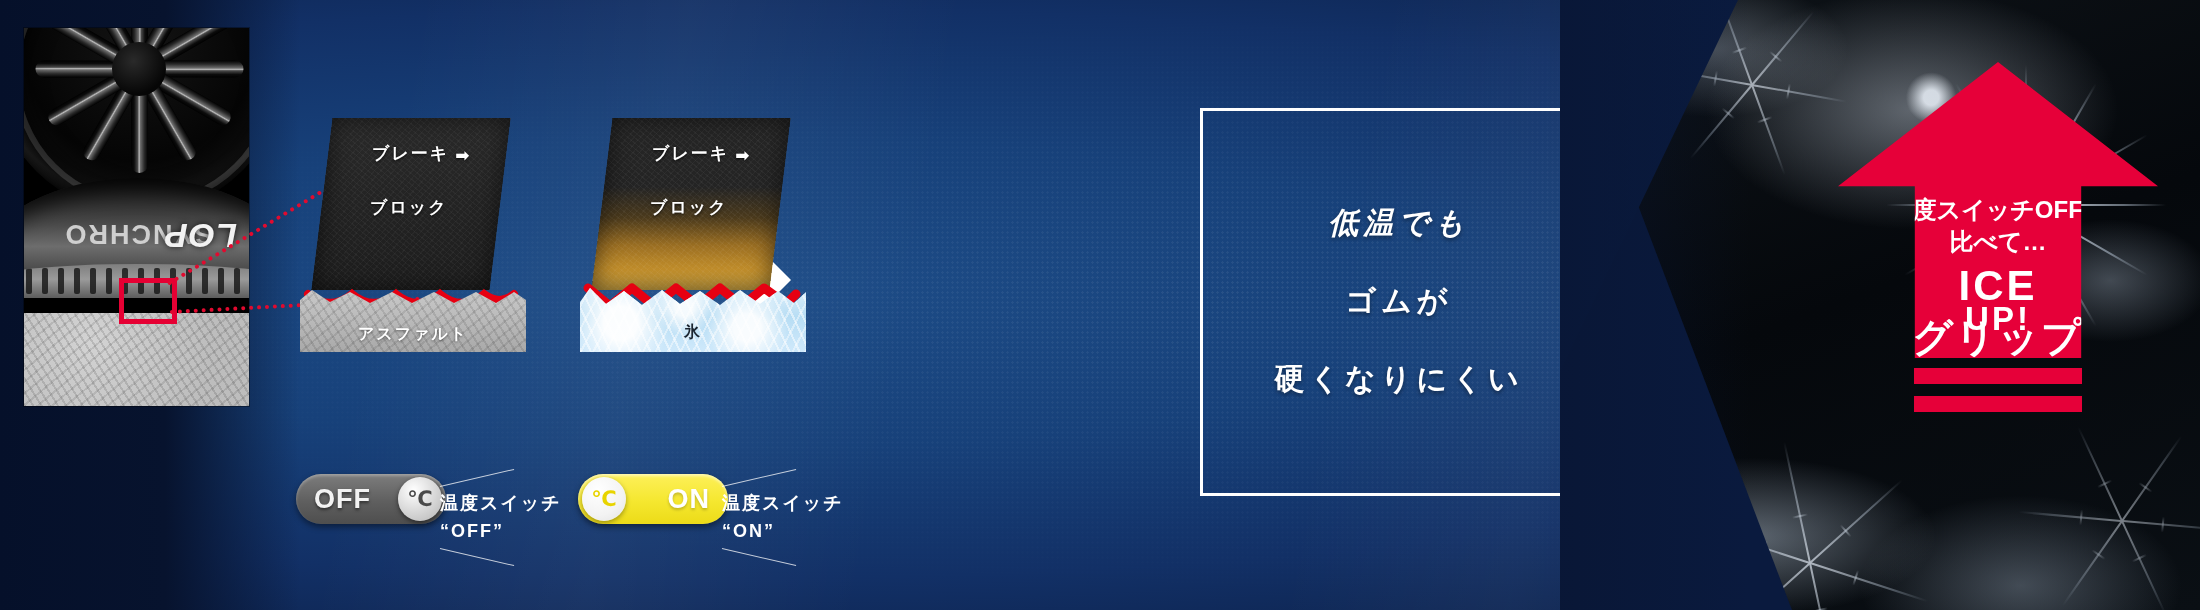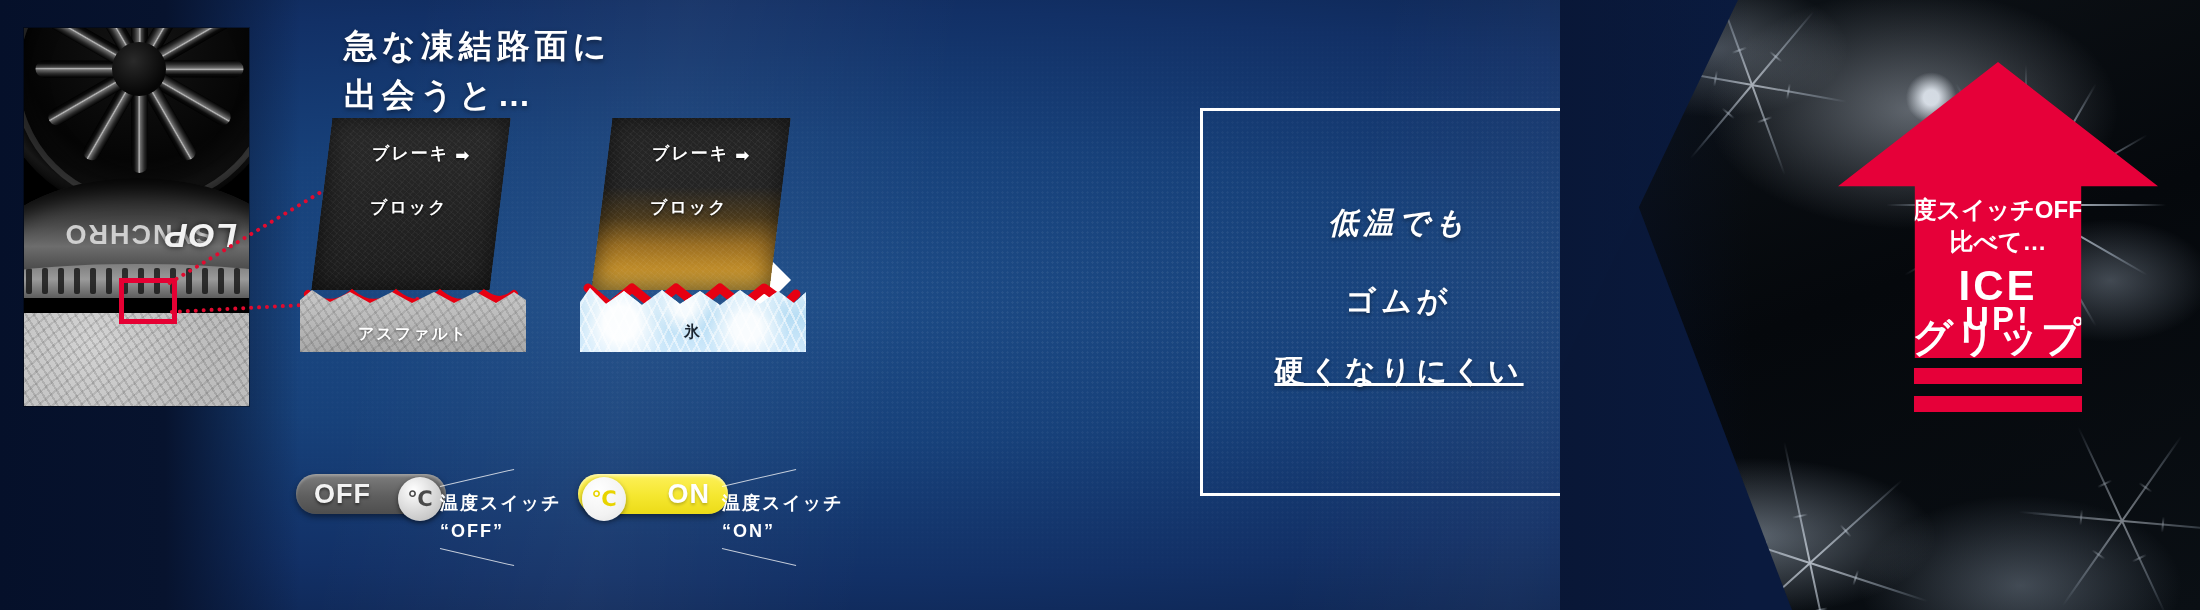--- a/index.html
+++ b/index.html
@@ -99,21 +99,21 @@
       repeating-linear-gradient(65deg, rgba(255,255,255,.5) 0 2px, rgba(255,255,255,0) 2px 9px),
       repeating-linear-gradient(-62deg, rgba(255,255,255,.42) 0 2px, rgba(255,255,255,0) 2px 11px),
       linear-gradient(180deg,#dff0fb 0%,#b7ddf4 45%,#cfe9fb 100%);}
   .gname{position:absolute;left:0;width:226px;text-align:center;font-weight:700;font-size:16px;letter-spacing:2px;}
 
   
   .tri{position:absolute;width:0;height:0;border-left:36px solid #fff;
     border-top:36px solid transparent;border-bottom:36px solid transparent;}
 
   
-  .toggle{position:absolute;height:40px;border-radius:25px;display:flex;align-items:center;}
+  .toggle{position:absolute;height:50px;border-radius:25px;display:flex;align-items:center;}
   .toggle.off{width:150px;background:linear-gradient(180deg,#7d7d7d,#5f5f5f 55%,#4e4e4e);
      box-shadow:inset 0 2px 3px rgba(255,255,255,.28), 0 3px 6px rgba(0,0,0,.45);
      justify-content:flex-start;padding-left:18px;box-sizing:border-box;}
   .toggle.on{width:150px;background:linear-gradient(180deg,#fdf05a,#f5e72f 55%,#ecdb18);
      box-shadow:inset 0 2px 3px rgba(255,255,255,.55), 0 3px 6px rgba(0,0,0,.45);
      justify-content:flex-end;padding-right:18px;box-sizing:border-box;}
   .tg-text{font-weight:700;font-size:27px;letter-spacing:1px;}
   .toggle.off .tg-text{color:#f2f2f2;text-shadow:0 2px 3px rgba(0,0,0,.5);}
   .toggle.on .tg-text{color:#fff;text-shadow:0 2px 3px rgba(0,0,0,.22);}
   .knob{position:absolute;top:3px;width:44px;height:44px;border-radius:50%;
@@ -211,24 +211,20 @@
 
       </div>
     </div>
     <div class="asphalt"></div>
   </div>
   <div class="redbox"></div>
 
   <div class="dotline" style="left:168px;top:282px;width:282px;transform:rotate(-31deg);"></div>
   <div class="dotline" style="left:170px;top:310px;width:250px;transform:rotate(-3deg);"></div>
 
-  <div class="hdg" style="left:344px;top:22px;">
-    <div>急な凍結路面に</div>
-    <div>出会うと…</div>
-  </div>
   <div class="hdg" style="left:632px;top:22px;">
   </div>
 
   <div class="blk" style="left:308px;top:118px;width:226px;height:175px;">
     <div class="rubber"></div>
     <div class="lbl" style="left:64px;top:24px;">
       <span>ブレーキ</span><span class="arrow-r">➡</span>
     </div>
     <div class="lbl" style="left:62px;top:78px;">ブロック</div>
   </div>
@@ -276,21 +272,21 @@
   <div class="slash" style="left:722px;top:486px;width:76px;transform:rotate(-13deg);"></div>
   <div class="slash" style="left:722px;top:548px;width:76px;transform:rotate(13deg);"></div>
   <div class="sw-label" style="left:722px;top:490px;">
     <div>温度スイッチ</div>
     <div>“ON”</div>
   </div>
 
   <div class="fbox" style="left:1200px;top:108px;width:398px;height:388px;">
     <div class="line" style="top:92px;font-style:italic;">低温でも</div>
     <div class="line" style="top:170px;">ゴムが</div>
-    <div class="line" style="top:240px;text-decoration:underline;">硬くなりにくい</div>
+    <div class="line" style="top:248px;">硬くなりにくい</div>
   </div>
 
   <div class="frost">
     <div class="ph"></div>
 
     <div class="flake" style="left:316px;top:54px;width:300px;height:300px;">
       <b style="width:140px;transform:rotate(0deg)"></b>
         <b style="width:140px;transform:rotate(30deg)"></b>
       <b style="width:140px;transform:rotate(60deg)"></b>
         <b style="width:140px;transform:rotate(90deg)"></b>

